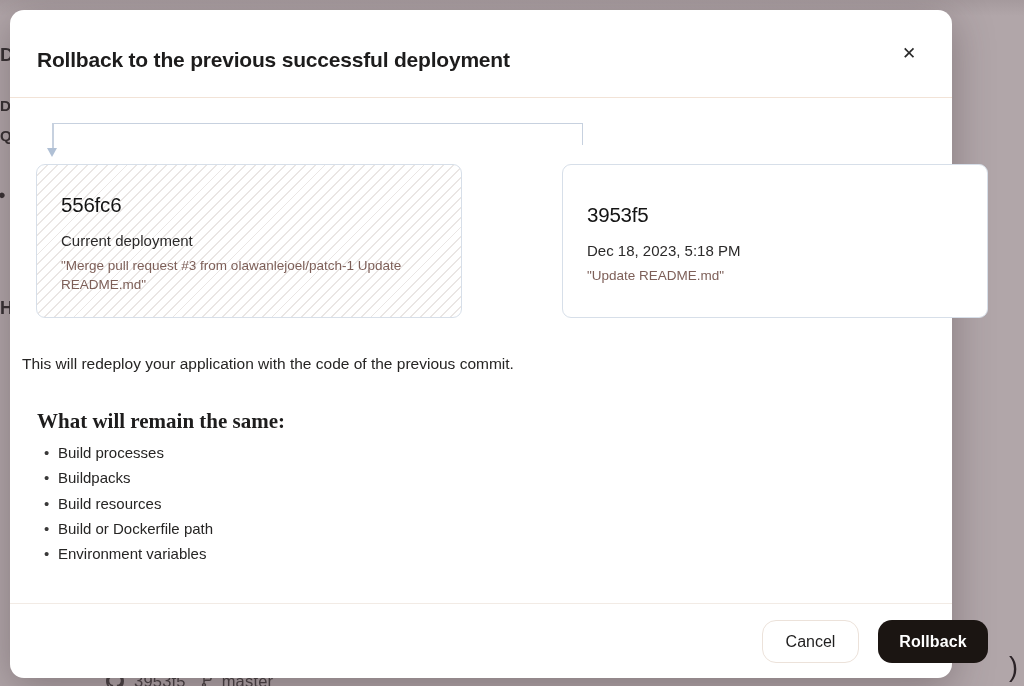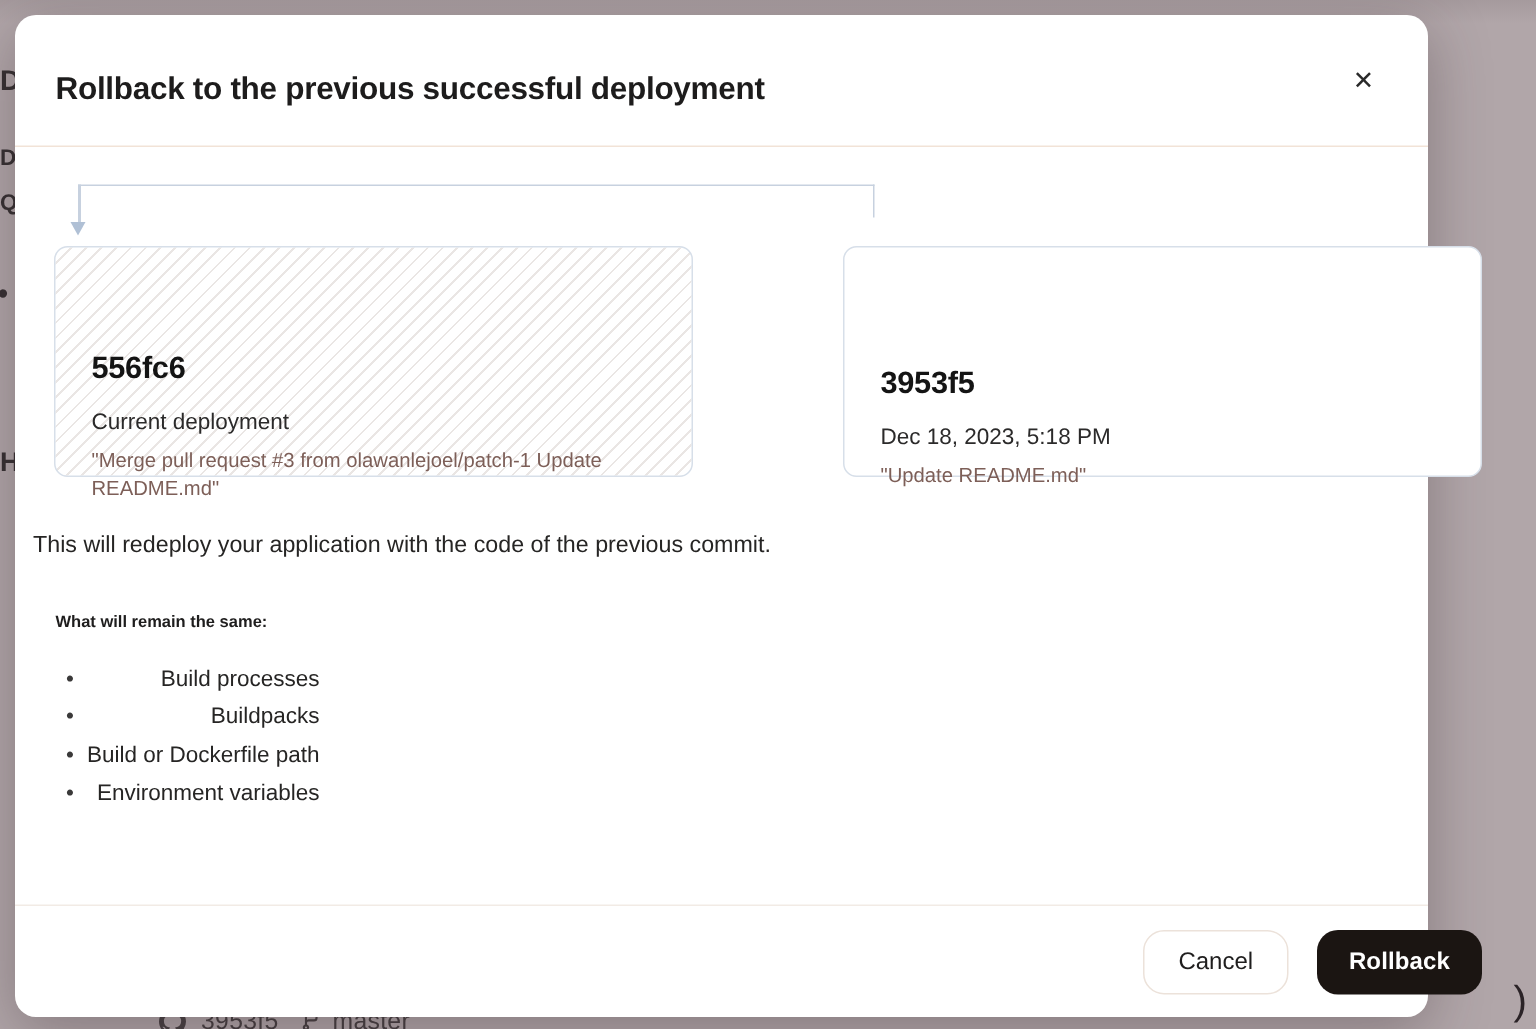--- a/index.html
+++ b/index.html
@@ -90,32 +90,32 @@
     position:absolute;top:154px;width:426px;height:154px;
     border:1px solid var(--card-border);border-radius:9px;
     padding:28px 24px 0 24px;background:#fff;
   }
   .card.current{
     left:26px;
     background-image:repeating-linear-gradient(-45deg,var(--hatch-line) 0 1.3px,transparent 1.3px 7px);
   }
   .card.previous{left:552px;padding-top:38px;}
   .card h2{
-    font-size:20.5px;font-weight:700;letter-spacing:-.2px;color:#141414;line-height:24px;margin-top:41px;
+    font-size:20.5px;font-weight:400;letter-spacing:-.2px;color:#141414;line-height:24px;
   }
   .card .subline{margin-top:14px;font-size:15px;color:#2b2a2a;line-height:20px;}
   .card .commit-msg{
     margin-top:5px;font-size:13.5px;line-height:19px;color:var(--muted-commit);
     max-width:384px;
   }
 
   
   .description{position:absolute;left:12px;top:345px;font-size:15.5px;color:var(--body-text);}
-  .remain-heading{position:absolute;left:27px;top:399px;font-size:11px;font-weight:700;color:#1e1d1d;}
-  .remain-list{position:absolute;left:27px;top:430px;list-style:none;text-align:right;}
+  .remain-heading{position:absolute;left:27px;top:399px;font-size:21px;font-weight:700;color:#1e1d1d;font-family:Liberation Serif, serif;}
+  .remain-list{position:absolute;left:27px;top:430px;list-style:none;}
   .remain-list li{
     position:relative;padding-left:21px;font-size:15px;color:var(--body-text);
     line-height:25.3px;
   }
   .remain-list li::before{
     content:"•";position:absolute;left:7px;color:#3a3939;
   }
 
   
   .btn{
@@ -183,20 +183,21 @@
     <div class="subline">Dec 18, 2023, 5:18 PM</div>
     <div class="commit-msg">"Update README.md"</div>
   </div>
 
   <p class="description">This will redeploy your application with the code of the previous commit.</p>
 
   <div class="remain-heading">What will remain the same:</div>
   <ul class="remain-list">
     <li>Build processes</li>
     <li>Buildpacks</li>
+    <li>Build resources</li>
     <li>Build or Dockerfile path</li>
     <li>Environment variables</li>
   </ul>
 
   <div class="divider footer"></div>
   <button class="btn cancel">Cancel</button>
   <button class="btn rollback">Rollback</button>
 </div>
 
 </body></html>

